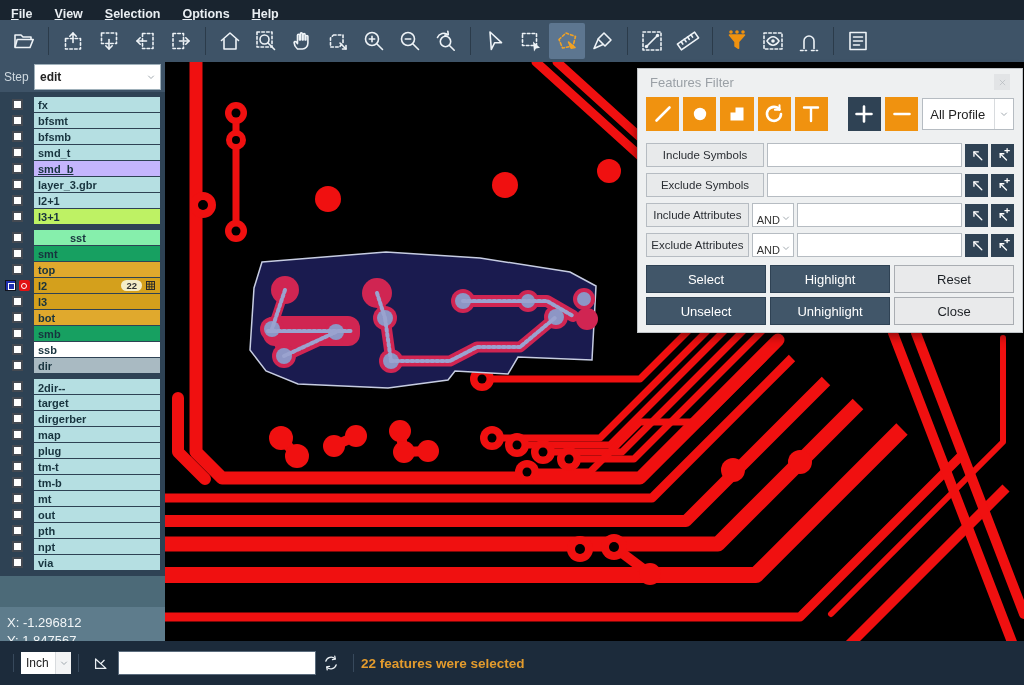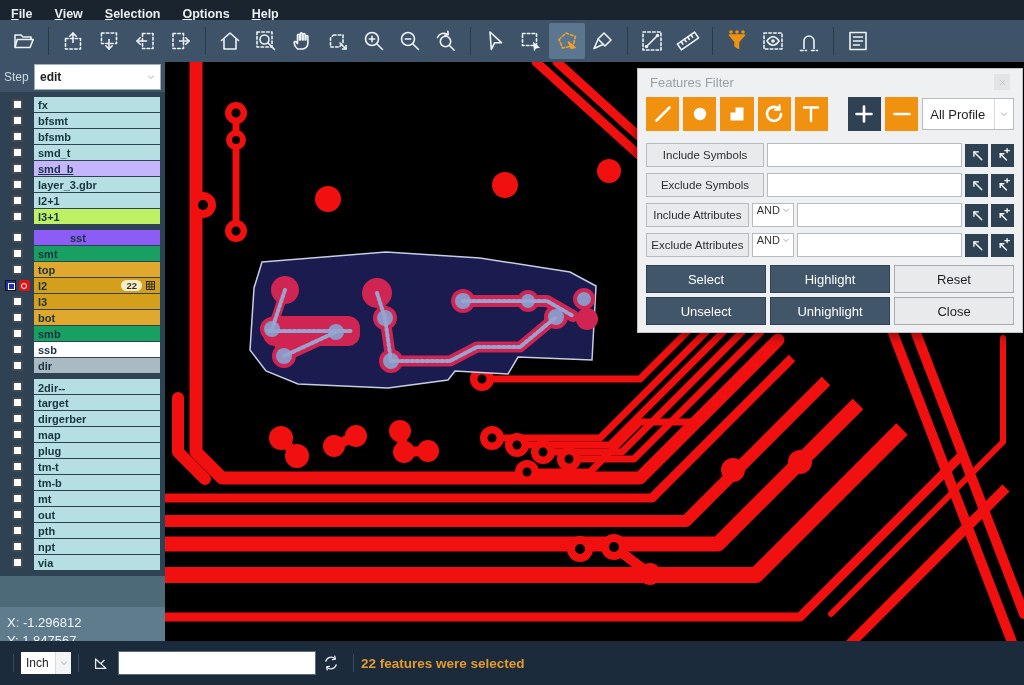--- a/index.html
+++ b/index.html
@@ -74,21 +74,21 @@
   .dtool svg .fil{fill:#fff;stroke:none;}
   .profile-combo{margin-left:auto;width:92px;height:30px;background:#fff;border:1px solid #b6bcc2;
                  display:flex;align-items:center;font-size:13px;color:#222;}
   .profile-combo .val{flex:1;padding-left:7px;}
   .profile-combo .chev{width:18px;border-left:1px solid #d8dbde;height:100%;display:flex;
                        align-items:center;justify-content:center;}
   .frow{display:flex;align-items:center;height:24px;margin:6px 8px 0 8px;}
   .flabel{width:118px;height:24px;background:#e8eaeb;border:1px solid #b6bcc2;box-sizing:border-box;
           display:flex;align-items:center;justify-content:center;font-size:11.5px;color:#2a2e33;}
   .fand{width:46px;height:24px;background:#fff;border:1px solid #b6bcc2;box-sizing:border-box;
-        margin-left:3px;display:flex;align-items:flex-start;font-size:11px;color:#333;}
+        margin-left:3px;display:flex;align-items:flex-end;font-size:11px;color:#333;}
   .fand .val{flex:1;padding-left:4px;}
   .fand .chev{width:13px;}
   .ffield{flex:1;height:24px;background:#fff;border:1px solid #b6bcc2;box-sizing:border-box;
           margin-left:3px;font-size:12px;padding:0 4px;outline:none;color:#222;}
   .farrows{display:flex;margin-left:3px;gap:3px;}
   .fabtn{width:23px;height:23px;background:#2f4254;display:flex;align-items:center;justify-content:center;}
   .fabtn svg{width:14px;height:14px;}
   .fabtn svg *{stroke:#fff;stroke-width:1.5;fill:none;stroke-linecap:round;stroke-linejoin:round;}
   .dlg-actions{display:grid;grid-template-columns:1fr 1fr 1fr;gap:4px;margin:8px 8px 0 8px;}
   .abtn{height:26px;display:flex;align-items:center;justify-content:center;font-size:13px;}
@@ -551,21 +551,21 @@
             <span class="lname" style="background: #bef264;">
               <span>l3+1</span>
             </span>
           </div>
         </div>
         <div class="lgroup">
           <div class="lrow">
             <span class="cbcell">
               <span class="cb"></span>
             </span>
-            <span class="lname" style="background: #8b5cf6; padding-left: 36px;">
+            <span class="lname" style="background: #86efac; padding-left: 36px;">
               <span>sst</span>
             </span>
           </div>
           <div class="lrow">
             <span class="cbcell">
               <span class="cb"></span>
             </span>
             <span class="lname" style="background: rgb(23, 160, 97);">
               <span>smt</span>
             </span>

